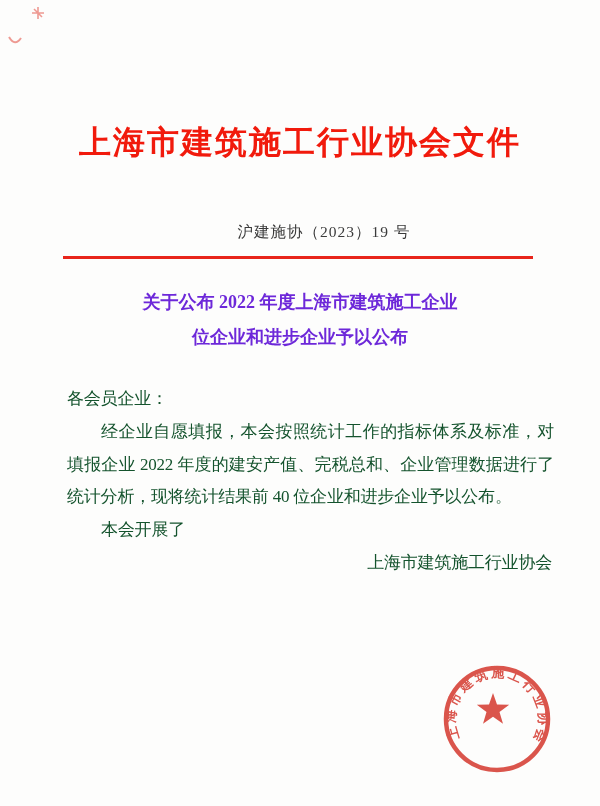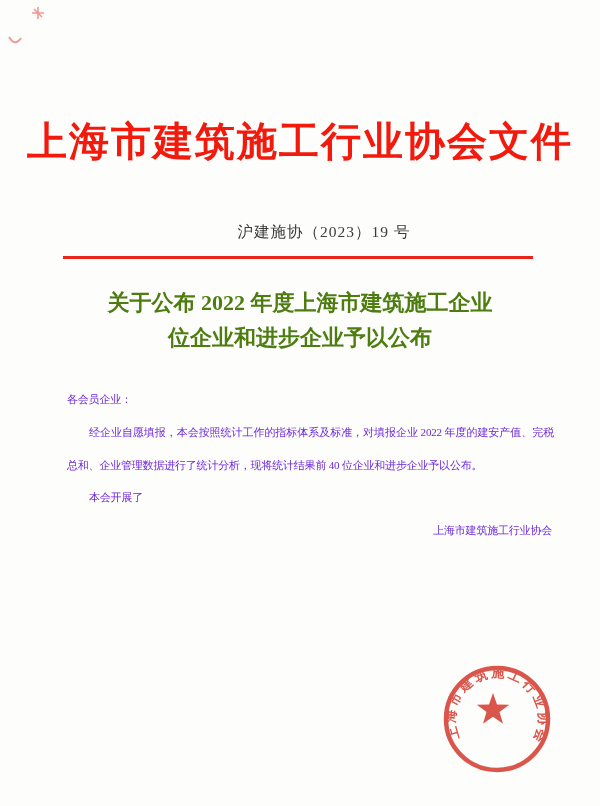--- a/index.html
+++ b/index.html
@@ -6,42 +6,42 @@
   .page{
     position:relative;
     width:600px;height:806px;
     background:#fdfdfc;
     overflow:hidden;
     font-family:"Liberation Serif","DejaVu Serif",serif;
   }
   .letterhead{
     position:absolute;top:116px;left:0;right:0;
     text-align:center;
-    font-size:40px;line-height:52px;font-weight:bold;
+    font-size:32px;line-height:52px;font-weight:bold;
     color:#f11a0c;letter-spacing:2px;
     white-space:nowrap;
   }
   .doc-number{
     position:absolute;top:222px;left:0;right:0;
     text-align:center;
     font-size:15.5px;color:#3a3a3a;letter-spacing:1px;
     transform:translateX(24px);
   }
   .red-rule{
     position:absolute;top:256px;left:63px;
     width:470px;height:3px;background:#e8251b;
   }
   .doc-title{
     position:absolute;top:285px;left:30px;right:30px;
     text-align:center;
-    font-size:22px;font-weight:bold;color:#4d7c0f;line-height:35px;
+    font-size:18px;font-weight:bold;color:#6d28d9;line-height:35px;
   }
   .body-text{
     position:absolute;top:383px;left:67px;width:487px;
-    font-size:11px;line-height:32.8px;color:#6d28d9;
+    font-size:17px;line-height:32.8px;color:#14532d;
     letter-spacing:-0.2px;
     text-align:justify;text-justify:inter-ideograph;
   }
   .body-text p{margin:0;}
   .indent{text-indent:2em;}
   .sig{ text-align:right;margin:0;padding-right:2px;}
   .seal{
     position:absolute;left:439px;top:661px;
     width:116px;height:116px;
     opacity:.84;mix-blend-mode:multiply;

